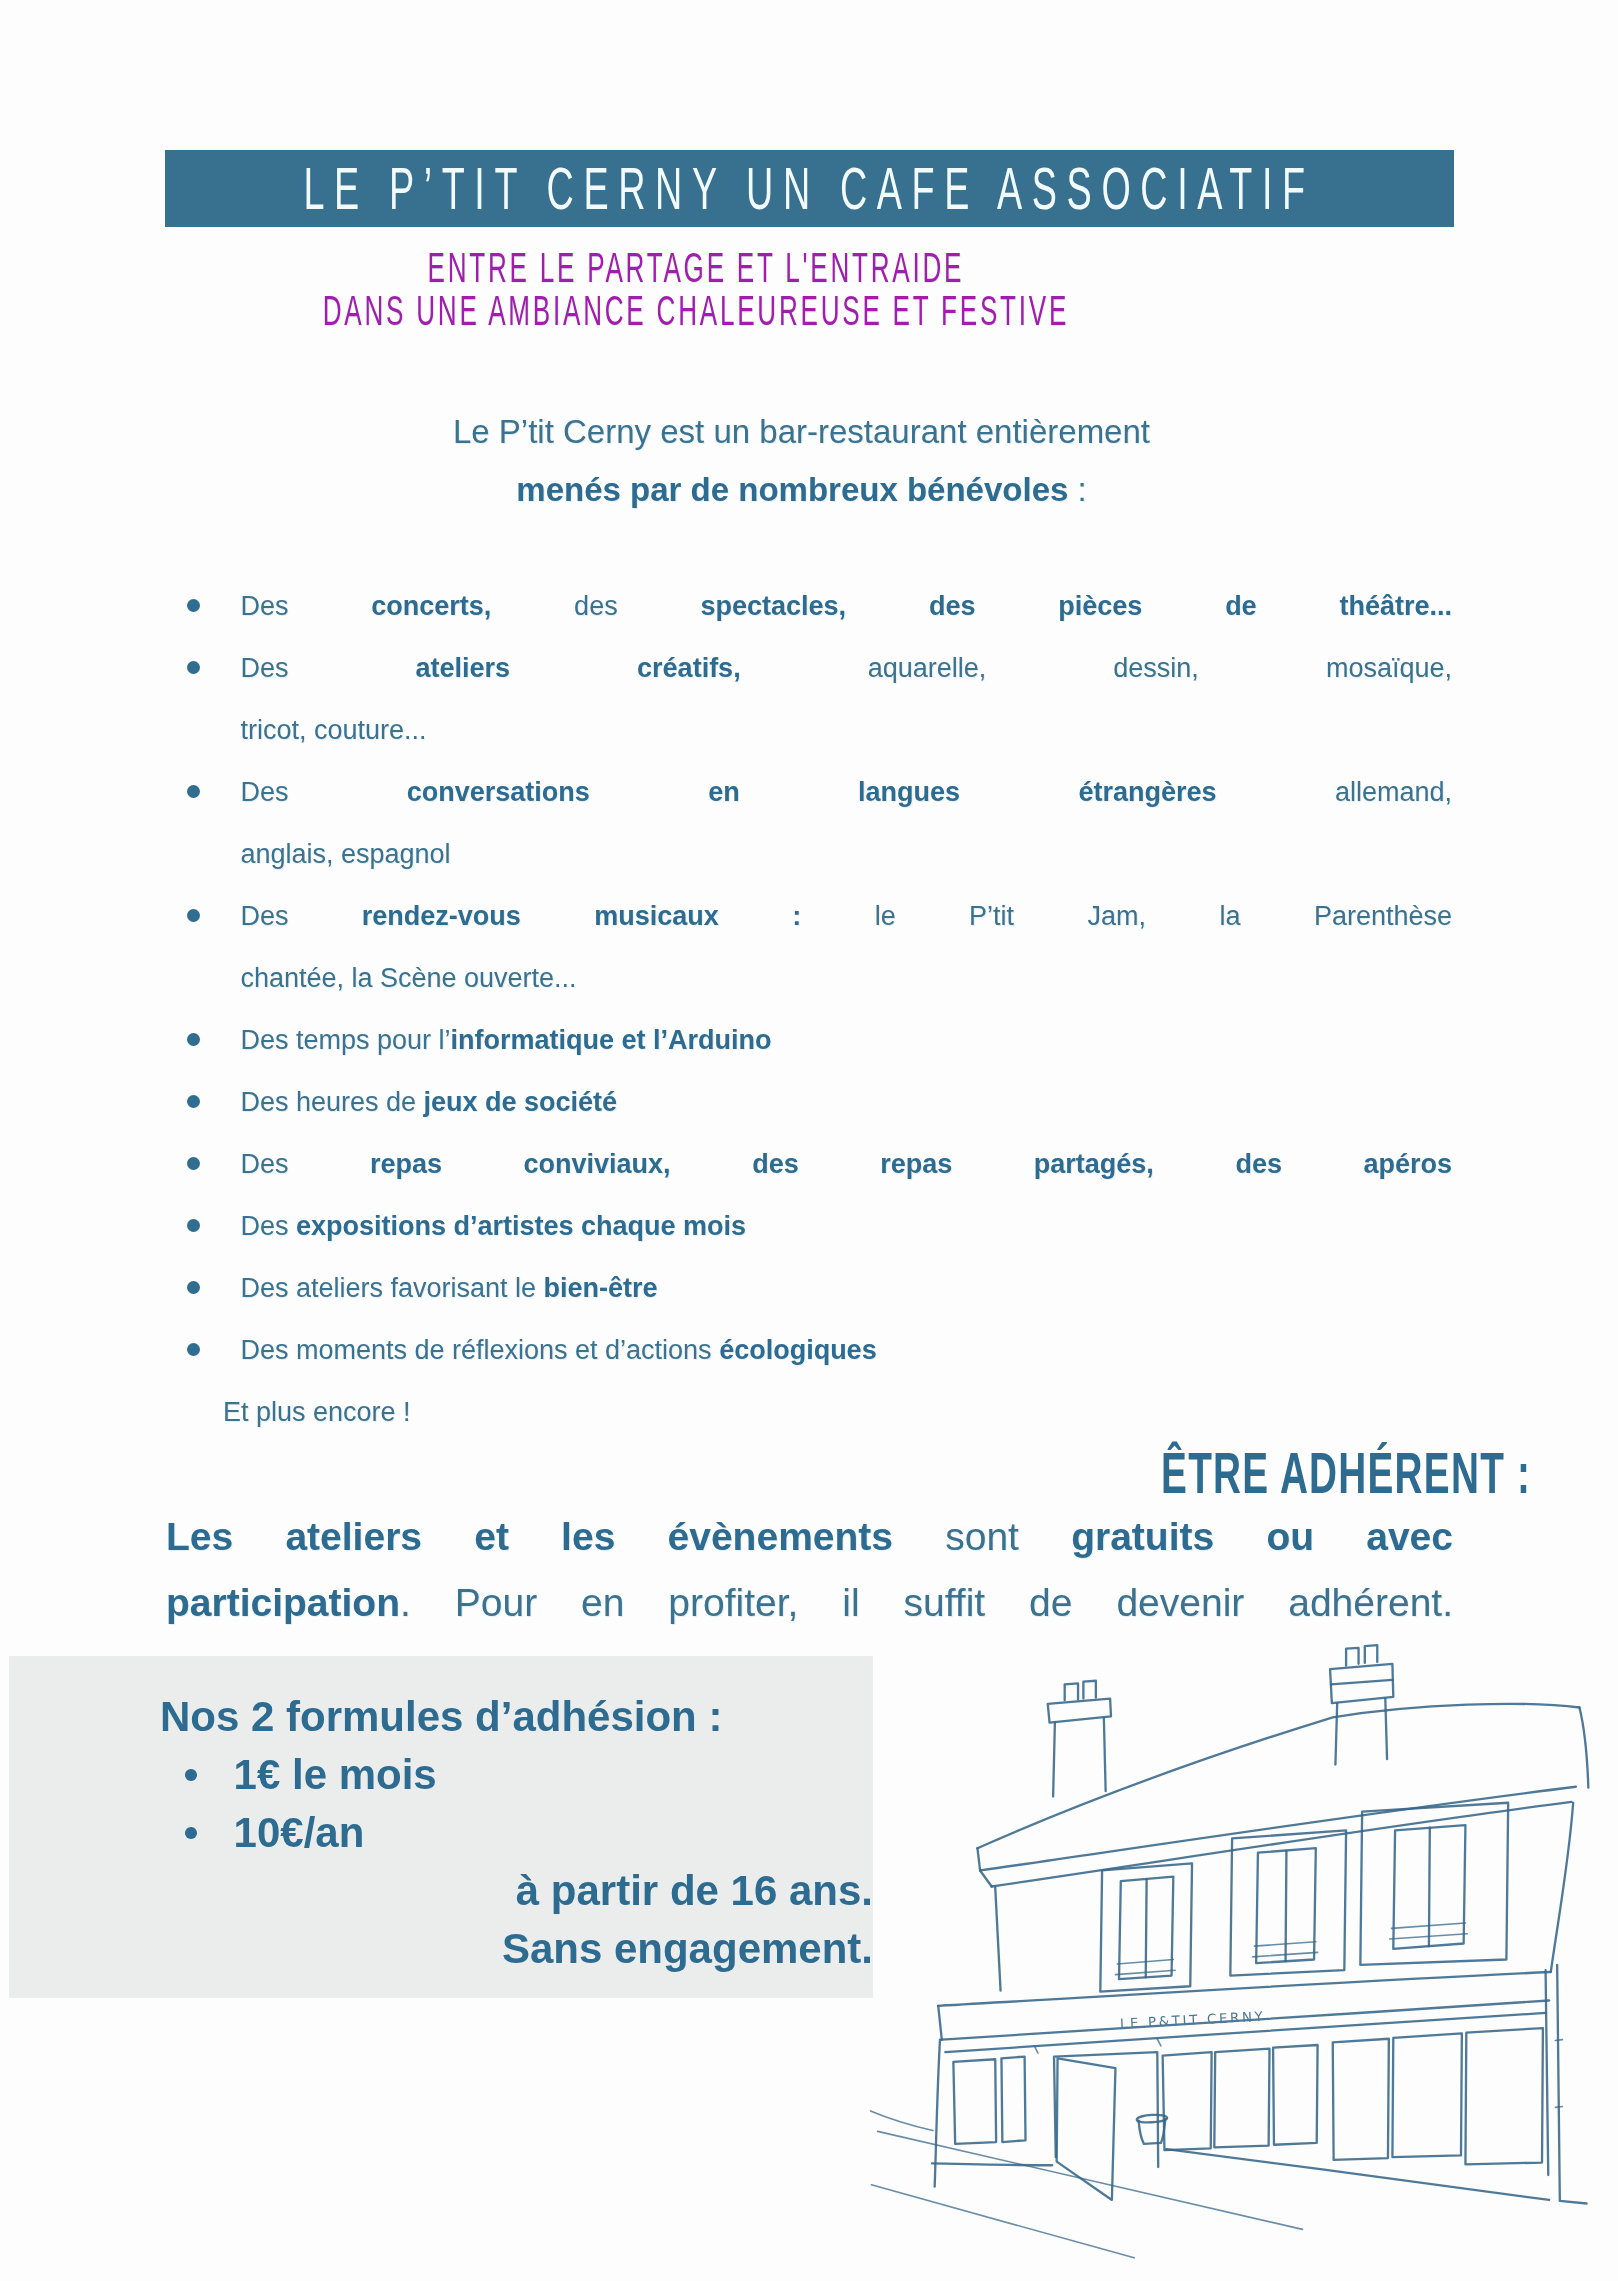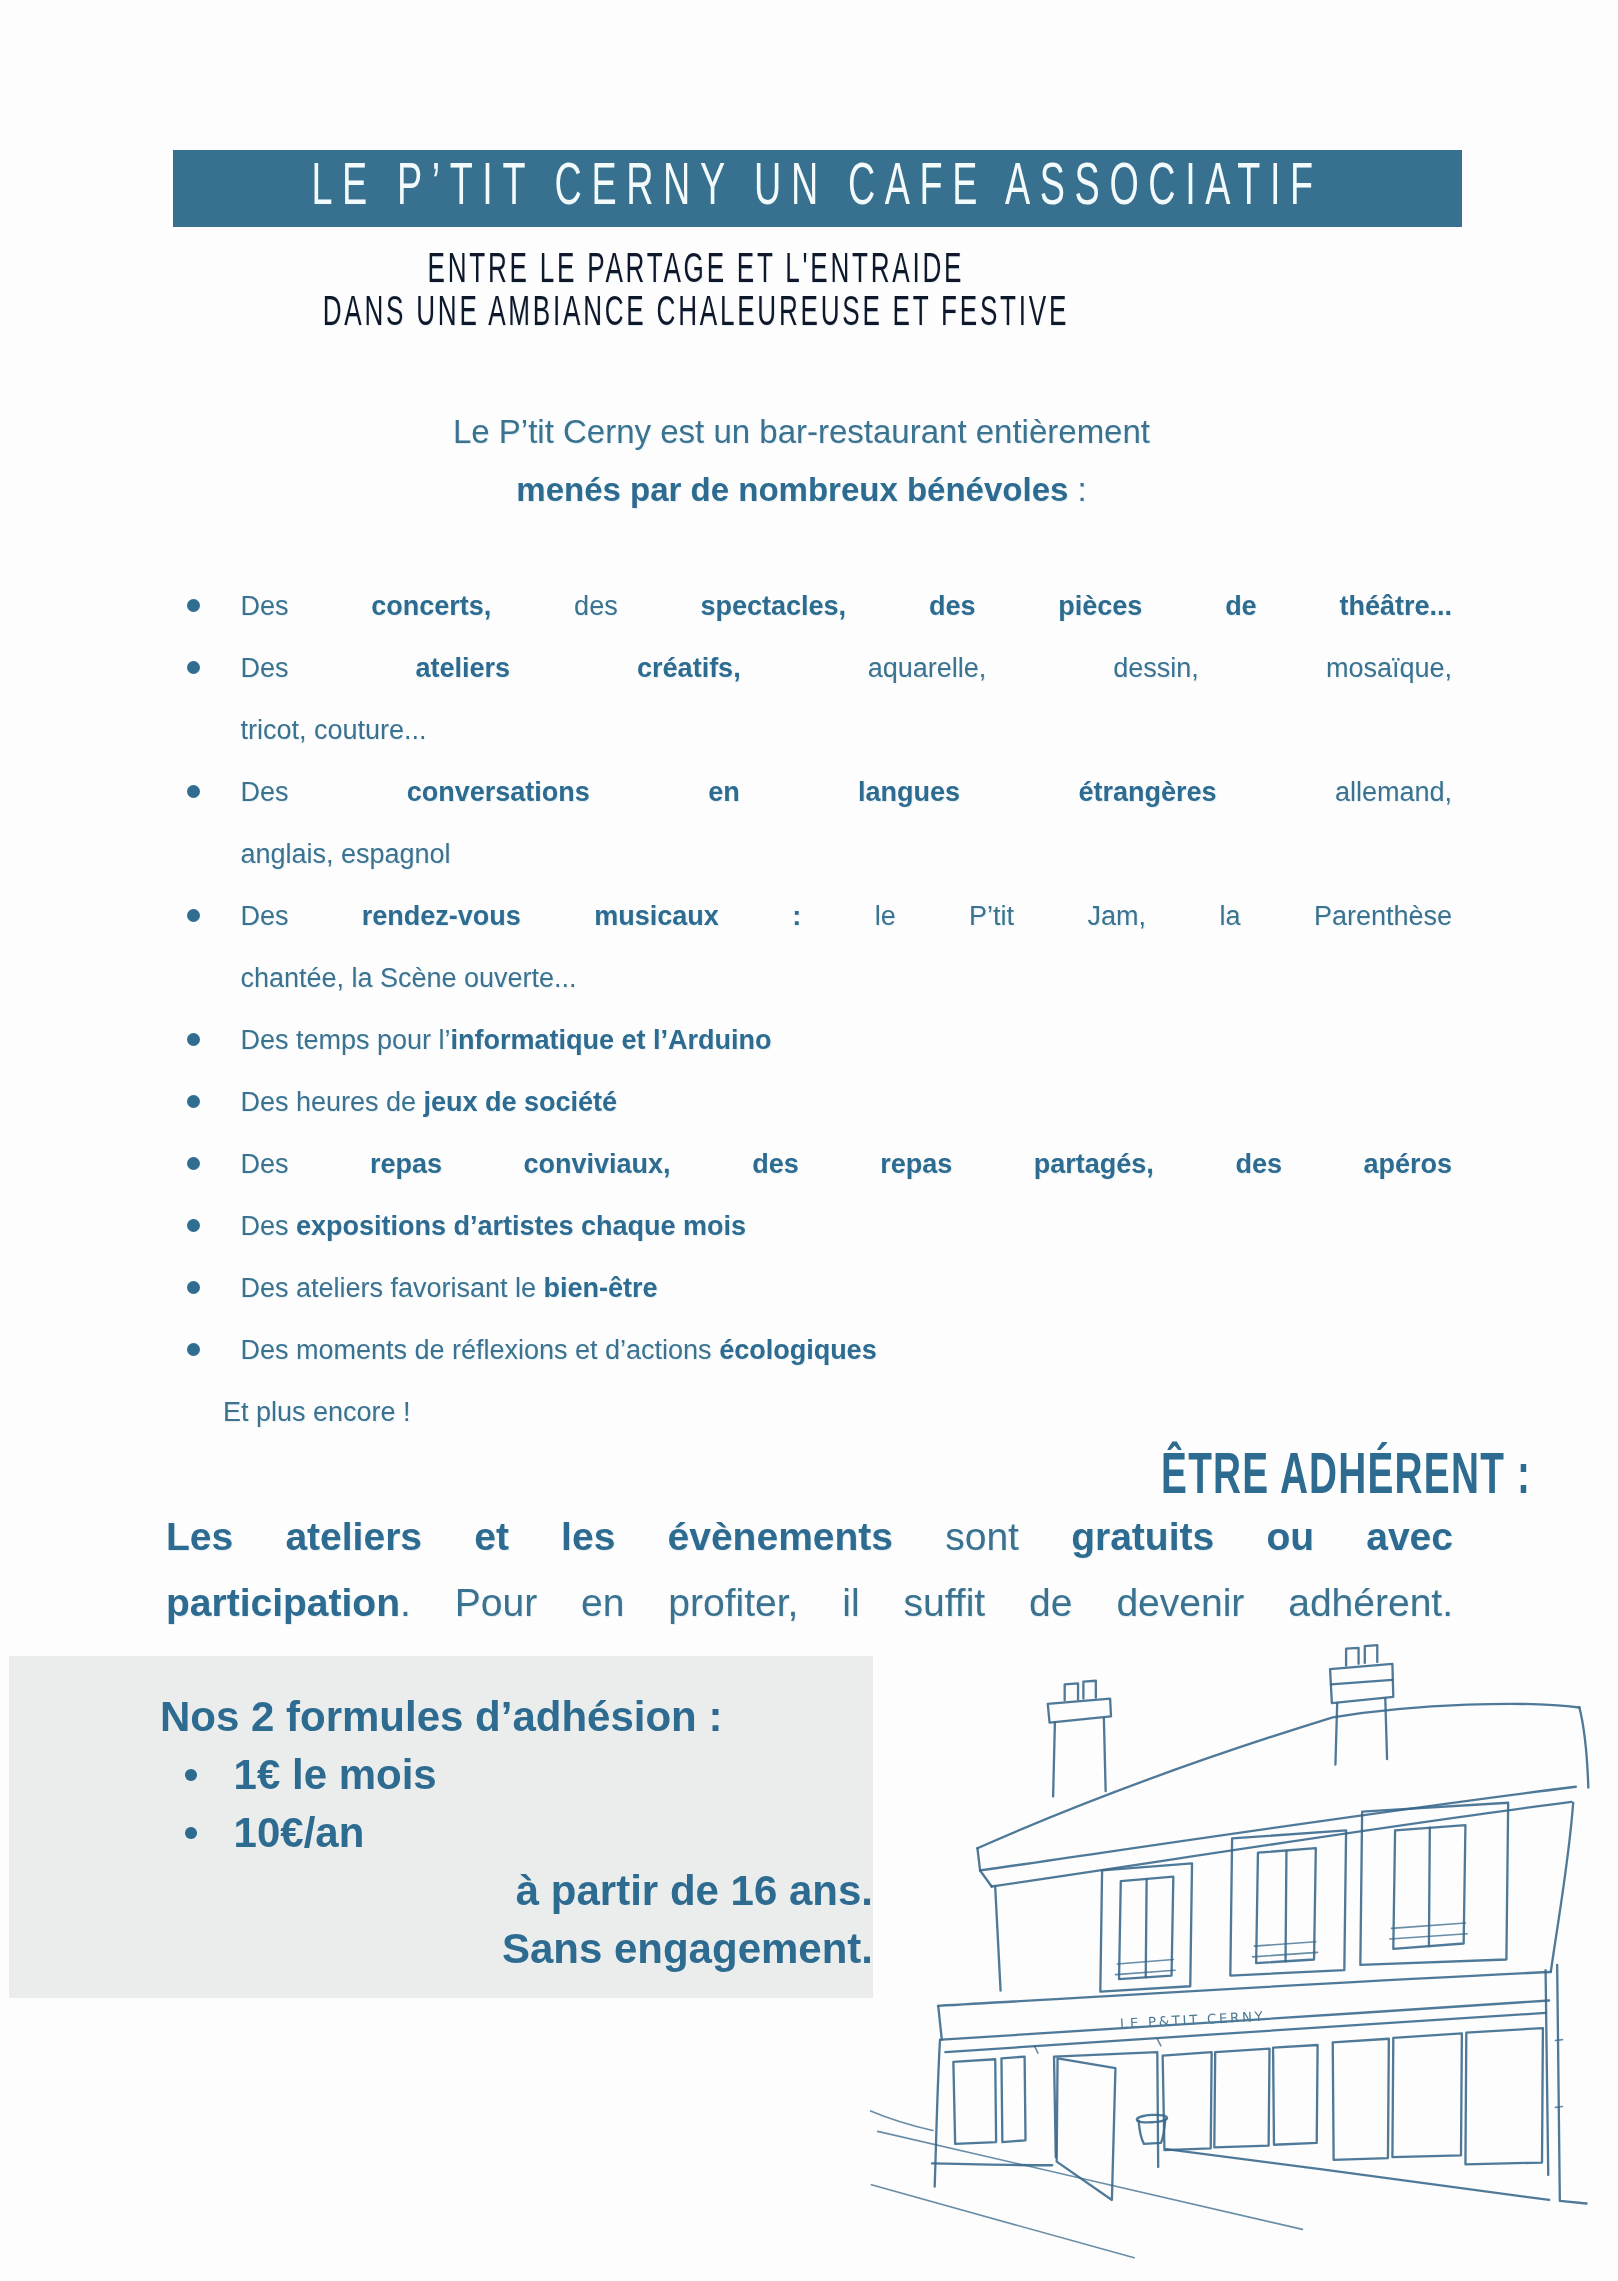--- a/index.html
+++ b/index.html
@@ -7,31 +7,31 @@
     position:relative;width:1618px;height:2281px;overflow:hidden;
     background:#fdfdfd;
     font-family:"Liberation Sans",sans-serif;
     color:#3a7290;
   }
   .b{font-weight:bold;color:#2d6b90;}
   .teal-shadow{text-shadow:0.9px 0.9px 0.9px rgba(160,200,215,.30);}
 
   
   .banner{
-    position:absolute;left:173px;top:150px;width:1289px;height:77px;
-    background:#38718f;display:flex;align-items:flex-start;justify-content:center;
+    position:absolute;left:165px;top:150px;width:1289px;height:77px;
+    background:#38718f;display:flex;align-items:center;justify-content:center;
   }
   .cond{display:inline-block;white-space:nowrap;transform-origin:center;}
   .banner-title{
     font-size:59px;letter-spacing:15px;color:#f2fafb;
     transform:scaleX(0.64);font-weight:normal;
   }
 
   
-  .subtitle{position:absolute;left:0;top:246px;width:1392px;text-align:center;color:#0f172a;}
+  .subtitle{position:absolute;left:0;top:246px;width:1392px;text-align:center;color:#a21caf;}
   .sub-line{display:block;height:43px;line-height:43px;}
   .sub-line .cond{font-size:42px;letter-spacing:4.5px;transform:scaleX(0.62);}
 
   
   .intro{position:absolute;left:158px;top:403px;width:1287px;text-align:center;
          font-size:33px;line-height:58px;}
 
   
   .bullets{position:absolute;left:187px;top:575px;width:1265px;font-size:27px;line-height:62px;}
   .bullet-row{display:flex;align-items:flex-start;}

